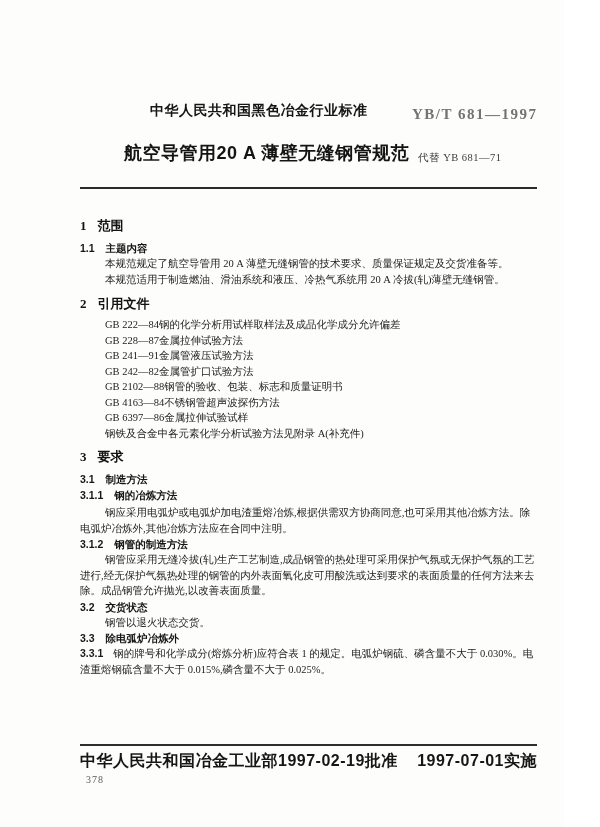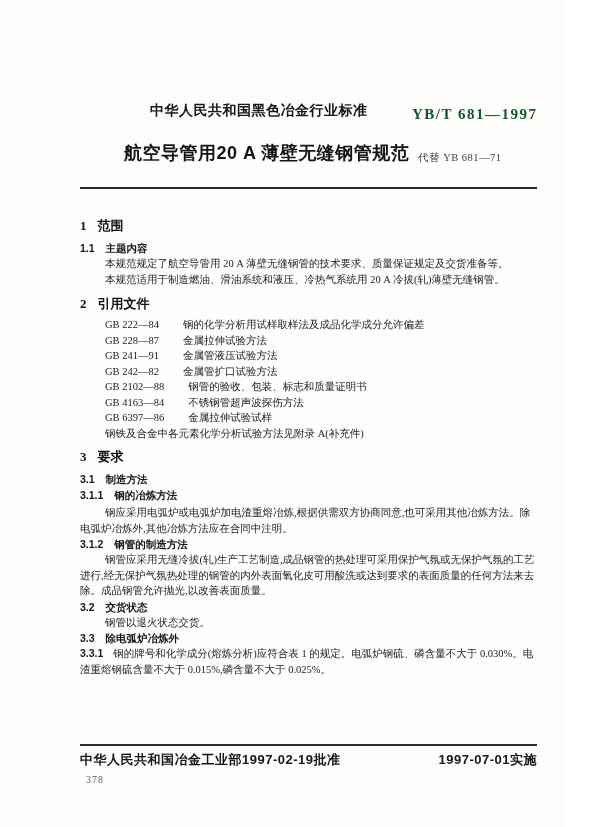--- a/index.html
+++ b/index.html
@@ -10,21 +10,21 @@
   }
   
   .std-type {
     position:absolute; left:150px; top:102px;
     font-family:"Liberation Sans", sans-serif; font-weight:bold;
     font-size:14px; letter-spacing:0.5px; color:#161616;
   }
   .std-code {
     position:absolute; left:412px; top:106px;
     font-family:"Liberation Serif", serif; font-weight:bold;
-    font-size:15px; letter-spacing:1.5px; color:#14532d;
+    font-size:15px; letter-spacing:1.5px; color:#737373;
   }
   .doc-title {
     position:absolute; left:124px; top:141px;
     font-family:"Liberation Sans", sans-serif; font-weight:bold;
     font-size:18px; letter-spacing:0.5px; color:#141414;
   }
   .replaces {
     position:absolute; left:418px; top:151px;
     font-size:10.5px; color:#3a3a3a; letter-spacing:0.5px;
   }
@@ -45,35 +45,35 @@
     font-family:"Liberation Sans", sans-serif; font-weight:bold;
     font-size:10.5px; line-height:16px; color:#161616;
   }
   .h-sec .num, .h-sub .num { margin-right:11px; }
   .para { margin:0; text-indent:25px; }
   .para-flush { margin:0; }
   .mt2{margin-top:2px;} .mt5{margin-top:5px;}
   .mt6{margin-top:6px;} .mt8{margin-top:8px;} .mt9{margin-top:9px;}
   .refs { padding-left:25px; }
   .ref-row { line-height:15.5px; }
-  .ref-code { margin-right:24px; }
+  .ref-code { margin-right:0; }
   .clause-num {
     font-family:"Liberation Sans", sans-serif; font-weight:bold;
     margin-right:10px;
   }
   
   .footer-rule {
     position:absolute; left:80px; top:744px; width:457px; height:2px;
     background:#2d2d2d;
   }
   .footer-row {
     position:absolute; left:80px; top:751px; width:457px;
     display:flex; justify-content:space-between; align-items:baseline;
     font-family:"Liberation Sans", sans-serif; font-weight:bold;
-    font-size:13px; letter-spacing:0.5px; color:#161616;
+    font-size:16px; letter-spacing:0.5px; color:#161616;
   }
   .page-num {
     position:absolute; left:86px; top:774px;
     font-size:10px; letter-spacing:1px; color:#5a5a5a;
   }
 </style>
 </head>
 <body>
 
 <div class="page">

